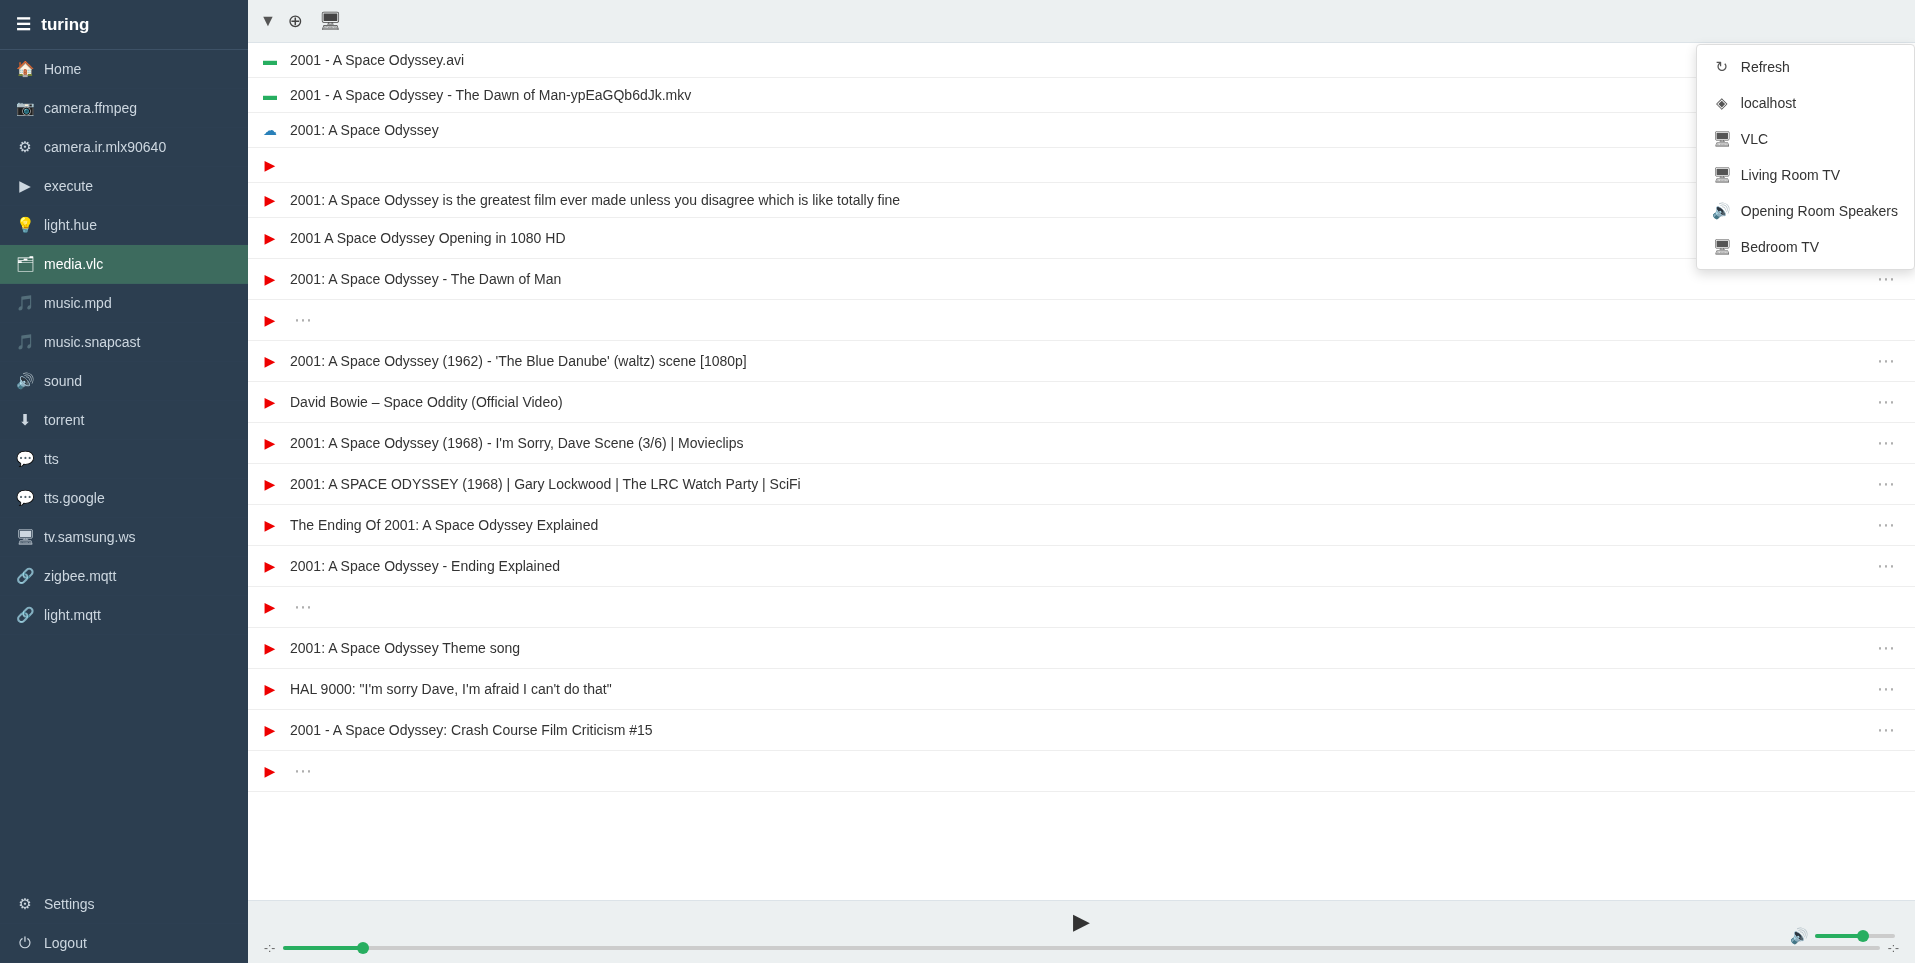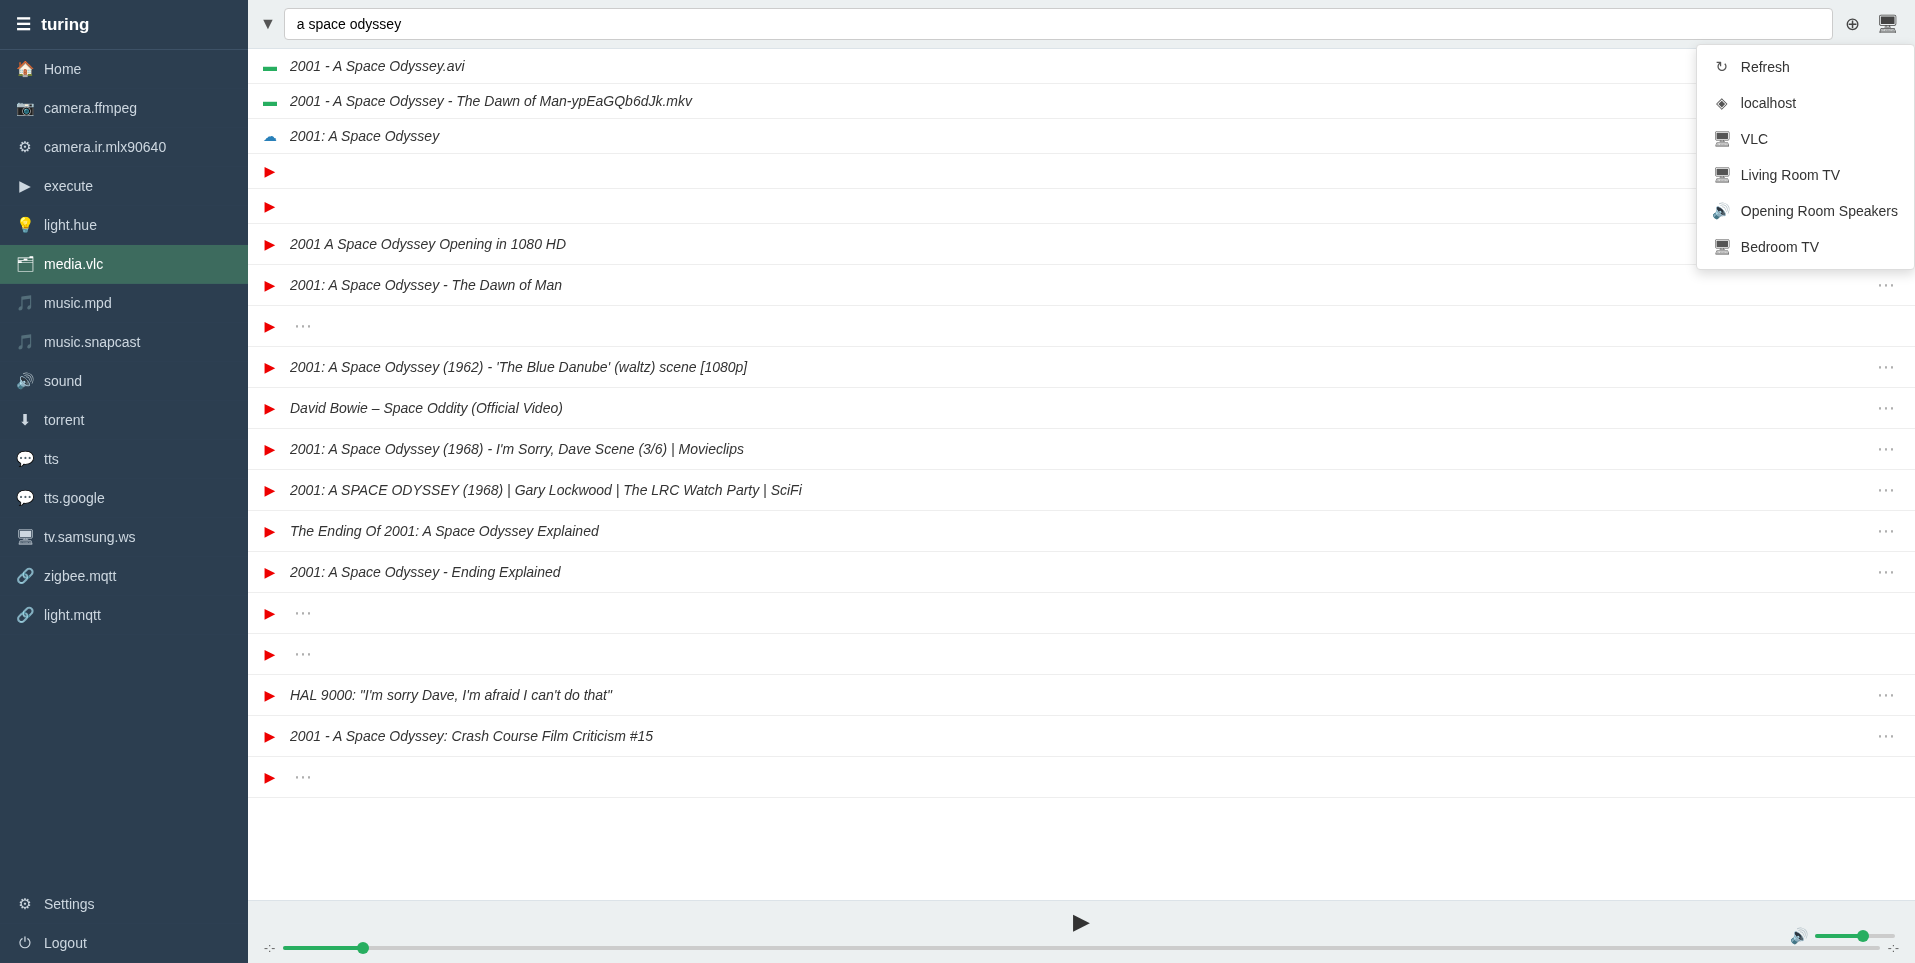--- a/index.html
+++ b/index.html
@@ -131,21 +131,20 @@
     .result-icon.youtube { color: #e00; }
     .result-icon.green { color: #27ae60; }
     .result-icon.blue { color: #2980b9; }
     .result-title {
       flex: 1;
       font-size: 14px;
       color: #333;
       white-space: nowrap;
       overflow: hidden;
       text-overflow: ellipsis;
-      font-style: italic;
     }
     .result-more {
       font-size: 18px;
       color: #aaa;
       cursor: pointer;
       padding: 0 4px;
     }
 
     
     #right-actions {
@@ -333,21 +332,20 @@
   <div class="sidebar-item">
     <span class="icon">⏻</span>
     <span>Logout</span>
   </div>
 </div>
 
 <div id="main">
 
   <div id="header">
     <span id="filter-icon">▼</span>
-    <input id="search-input" type="text" value="a space odyssey" style="">
     <div id="header-actions">
       <button class="header-icon-btn">⊕</button>
       <button class="header-icon-btn">🖥</button>
     </div>
 
     <div id="cast-dropdown">
       <div class="dropdown-item">
         <span class="d-icon">↻</span>
         <span>Refresh</span>
       </div>
@@ -386,20 +384,21 @@
       </div>
       <div class="result-row">
         <span class="result-icon blue" style="color: rgb(41, 128, 185);">☁</span>
         <span class="result-title">2001: A Space Odyssey</span>
       </div>
       <div class="result-row">
         <span class="result-icon youtube" style="color: rgb(238, 0, 0);">▶</span>
       </div>
       <div class="result-row">
         <span class="result-icon youtube" style="color: rgb(238, 0, 0);">▶</span>
+        <span class="result-title">2001: A Space Odyssey is the greatest film ever made unless you disagree which is like totally fine</span>
       </div>
       <div class="result-row">
         <span class="result-icon youtube" style="color: rgb(238, 0, 0);">▶</span>
         <span class="result-title">2001 A Space Odyssey Opening in 1080 HD</span>
         <span class="result-more">⋯</span>
       </div>
       <div class="result-row">
         <span class="result-icon youtube" style="color: rgb(238, 0, 0);">▶</span>
         <span class="result-title">2001: A Space Odyssey - The Dawn of Man</span>
         <span class="result-more">⋯</span>
@@ -437,20 +436,21 @@
         <span class="result-icon youtube" style="color: rgb(238, 0, 0);">▶</span>
         <span class="result-title">2001: A Space Odyssey - Ending Explained</span>
         <span class="result-more">⋯</span>
       </div>
       <div class="result-row">
         <span class="result-icon youtube" style="color: rgb(238, 0, 0);">▶</span>
         <span class="result-more">⋯</span>
       </div>
       <div class="result-row">
         <span class="result-icon youtube" style="color: rgb(238, 0, 0);">▶</span>
+        <span class="result-title">2001: A Space Odyssey Theme song</span>
         <span class="result-more">⋯</span>
       </div>
       <div class="result-row">
         <span class="result-icon youtube" style="color: rgb(238, 0, 0);">▶</span>
         <span class="result-title">HAL 9000: "I'm sorry Dave, I'm afraid I can't do that"</span>
         <span class="result-more">⋯</span>
       </div>
       <div class="result-row">
         <span class="result-icon youtube" style="color: rgb(238, 0, 0);">▶</span>
         <span class="result-title">2001 - A Space Odyssey: Crash Course Film Criticism #15</span>

